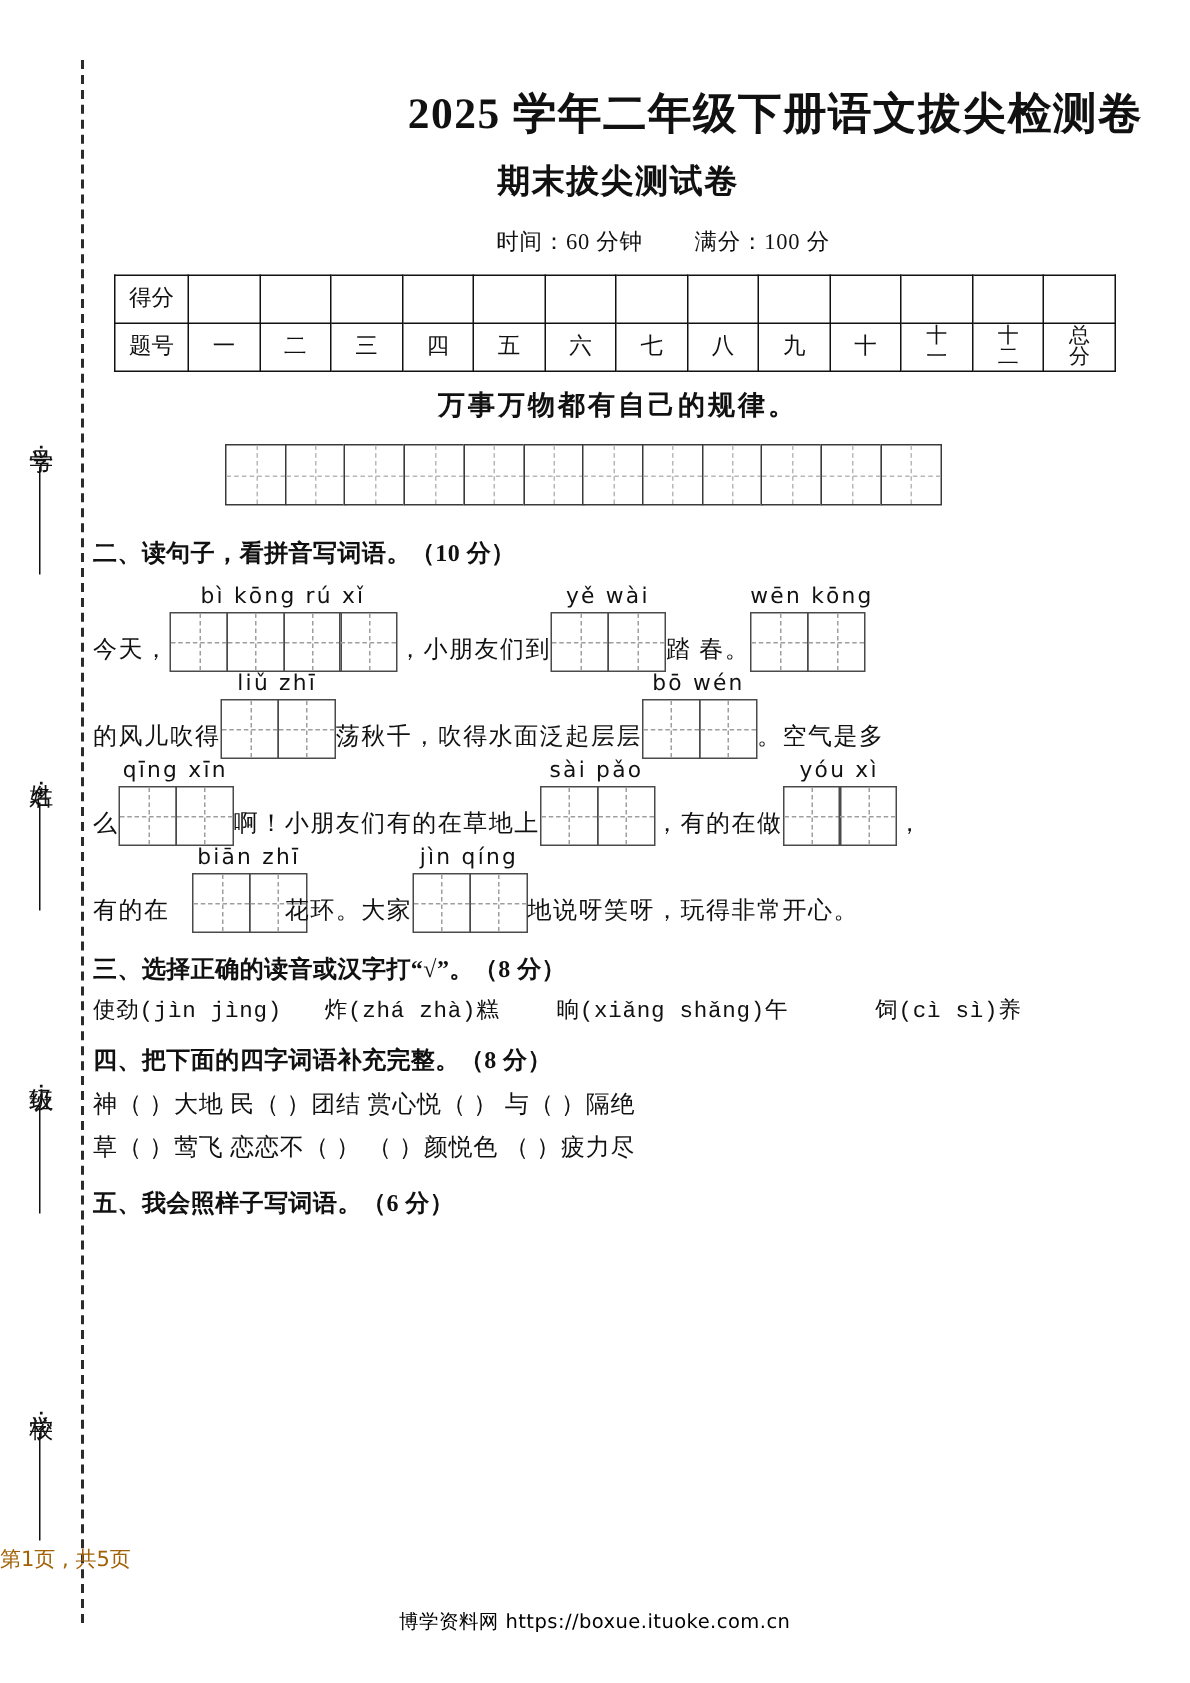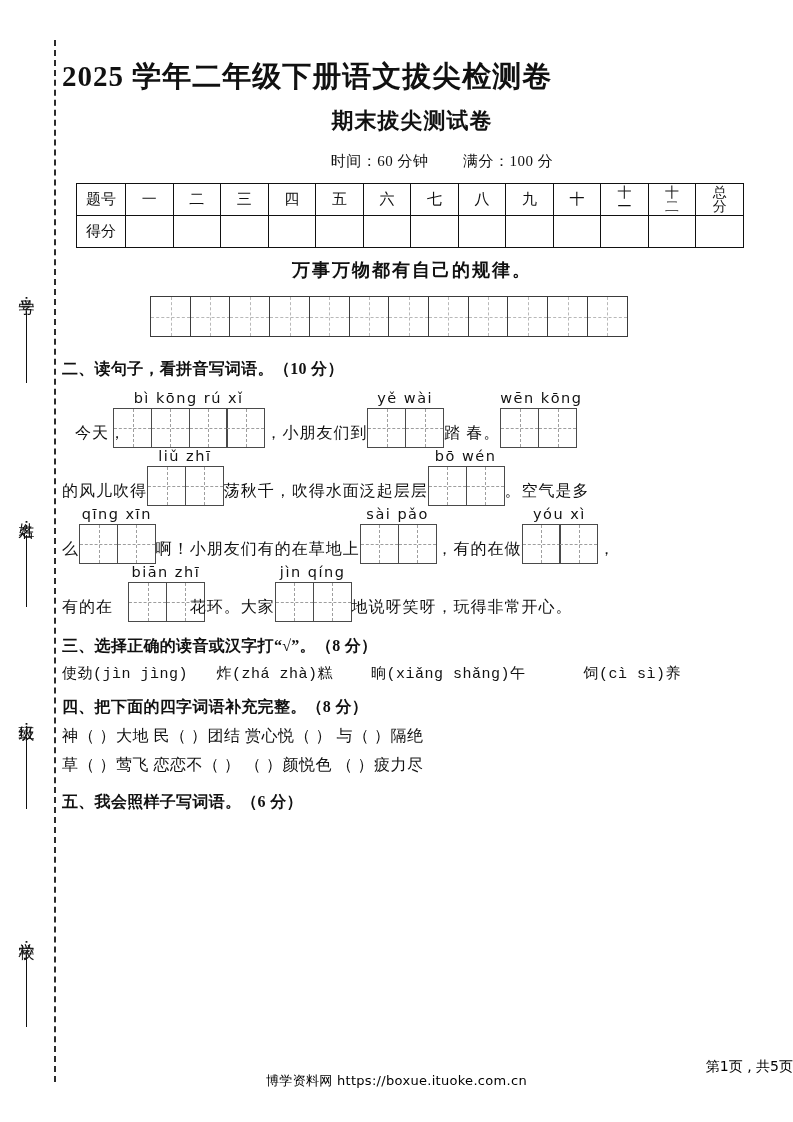--- a/index.html
+++ b/index.html
@@ -58,21 +58,21 @@
   
   .page {
     position: absolute;
     left: 62px;
     top: 0;
     width: 700px;
     height: 1122px;
   }
 
   .title-main {
-    text-align: left;
+    text-align: right;
     font-size: 29px;
     font-weight: bold;
     letter-spacing: 1px;
     margin-top: 58px;
     line-height: 1.25;
     font-family: "Liberation Serif", "DejaVu Serif", serif;
   }
   .title-sub {
     text-align: center;
     font-size: 22px;
@@ -236,24 +236,24 @@
     text-align: center;
     font-size: 13px;
     color: #000000;
     font-family: "DejaVu Sans", sans-serif;
     letter-spacing: 0.3px;
   }
   .pager {
     position: absolute;
     left: 0;
     right: 0;
-    top: 1058px;
-    text-align: right;
+    top: 1031px;
+    text-align: left;
     font-size: 14px;
-    color: #000000;
+    color: #a16207;
     font-family: "DejaVu Sans", sans-serif;
   }
 </style>
 </head>
 <body>
 
 <div class="sidebar">
   <div class="side-field" style="top:286px;">
     <span class="side-label">学号：</span>
     <span class="side-rule"></span>
@@ -280,20 +280,36 @@
 
   <div class="meta-line">
     <span>时间：60 分钟</span>
     <span class="gap"></span>
     <span>满分：100 分</span>
   </div>
 
   <table class="score-table">
     <tbody>
         <tr>
+      <td class="head-cell">得分</td>
+      <td></td>
+      <td></td>
+      <td></td>
+      <td></td>
+      <td></td>
+      <td></td>
+      <td></td>
+      <td></td>
+      <td></td>
+      <td></td>
+      <td></td>
+      <td></td>
+      <td></td>
+    </tr>
+    <tr>
       <td class="head-cell">题号</td>
       <td>一</td>
       <td>二</td>
       <td>三</td>
       <td>四</td>
       <td>五</td>
       <td>六</td>
       <td>七</td>
       <td>八</td>
       <td>九</td>
@@ -304,36 +320,20 @@
       </td>
       <td>
         <span class="stack">十</span>
         <span class="stack">二</span>
       </td>
       <td>
         <span class="stack">总</span>
         <span class="stack">分</span>
       </td>
     </tr>
-    <tr>
-      <td class="head-cell">得分</td>
-      <td></td>
-      <td></td>
-      <td></td>
-      <td></td>
-      <td></td>
-      <td></td>
-      <td></td>
-      <td></td>
-      <td></td>
-      <td></td>
-      <td></td>
-      <td></td>
-      <td></td>
-    </tr>
   </tbody>
     </table>
 
   <div class="center-sentence">万事万物都有自己的规律。</div>
   <div class="tzg-row" id="q1-grid">
       <div class="tzg"></div>
       <div class="tzg"></div>
       <div class="tzg"></div>
       <div class="tzg"></div>
       <div class="tzg"></div>
@@ -342,21 +342,21 @@
       <div class="tzg"></div>
       <div class="tzg"></div>
       <div class="tzg"></div>
       <div class="tzg"></div>
       <div class="tzg"></div>
     </div>
 
   <div class="q-head" style="margin-top:22px;">二、读句子，看拼音写词语。（10 分）</div>
   <div id="q2-lines" style="margin-top:10px;">
       <div class="py-line">
-        <span class="txt" style="left: 13px;">今天，</span>
+        <span class="txt" style="left: 0px;">今天，</span>
         <div class="pybox" style="left: 51px;">
           <div class="py">bì kōng rú xǐ</div>
           <div class="cells">
             <div class="pycell"></div>
             <div class="pycell"></div>
             <div class="pycell"></div>
             <div class="pycell"></div>
           </div>
         </div>
         <span class="txt" style="left: 203.4px;">，小朋友们到</span>

